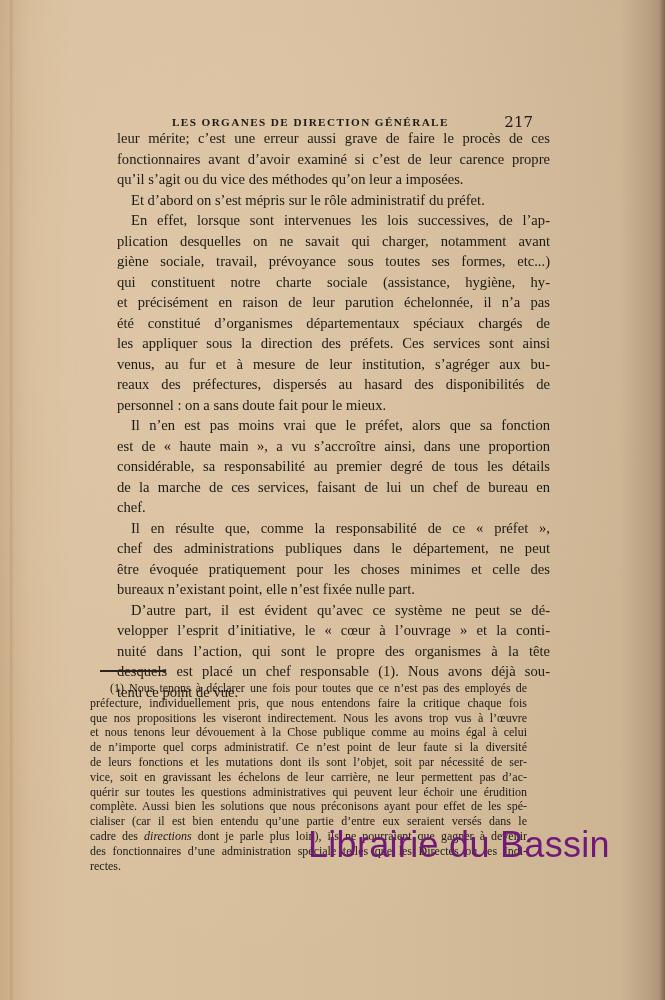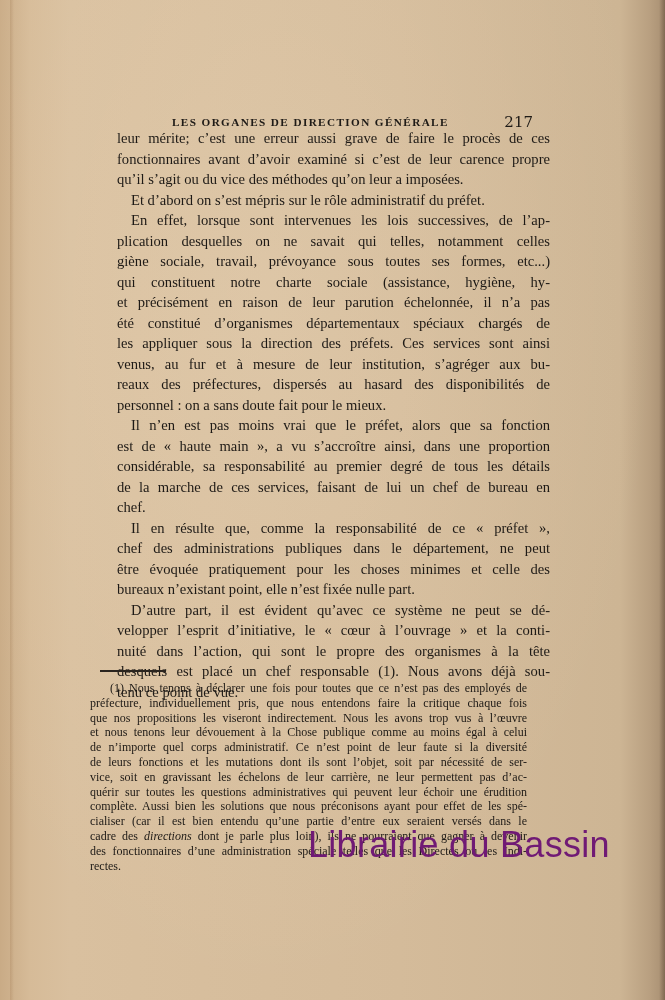--- a/index.html
+++ b/index.html
@@ -68,21 +68,21 @@
   <span class="running-head">LES ORGANES DE DIRECTION GÉNÉRALE</span>
   <span class="page-number">217</span>
 </div>
 
 <div class="body">
   <span class="line">leur mérite; c’est une erreur aussi grave de faire le procès de ces</span>
   <span class="line">fonctionnaires avant d’avoir examiné si c’est de leur carence propre</span>
   <span class="line last">qu’il s’agit ou du vice des méthodes qu’on leur a imposées.</span>
   <span class="line indent last">Et d’abord on s’est mépris sur le rôle administratif du préfet.</span>
   <span class="line indent">En effet, lorsque sont intervenues les lois successives, de l’ap-</span>
-  <span class="line">plication desquelles on ne savait qui telles, notamment celles</span>
+  <span class="line">plication desquelles on ne savait qui charger, notamment avant</span>
   <span class="line">giène sociale, travail, prévoyance sous toutes ses formes, etc...)</span>
   <span class="line">qui constituent notre charte sociale (assistance, hygiène, hy-</span>
   <span class="line">et précisément en raison de leur parution échelonnée, il n’a pas</span>
   <span class="line">été constitué d’organismes départementaux spéciaux chargés de</span>
   <span class="line">les appliquer sous la direction des préfets. Ces services sont ainsi</span>
   <span class="line">venus, au fur et à mesure de leur institution, s’agréger aux bu-</span>
   <span class="line">reaux des préfectures, dispersés au hasard des disponibilités de</span>
   <span class="line last">personnel : on a sans doute fait pour le mieux.</span>
   <span class="line indent">Il n’en est pas moins vrai que le préfet, alors que sa fonction</span>
   <span class="line">est de « haute main », a vu s’accroître ainsi, dans une proportion</span>

